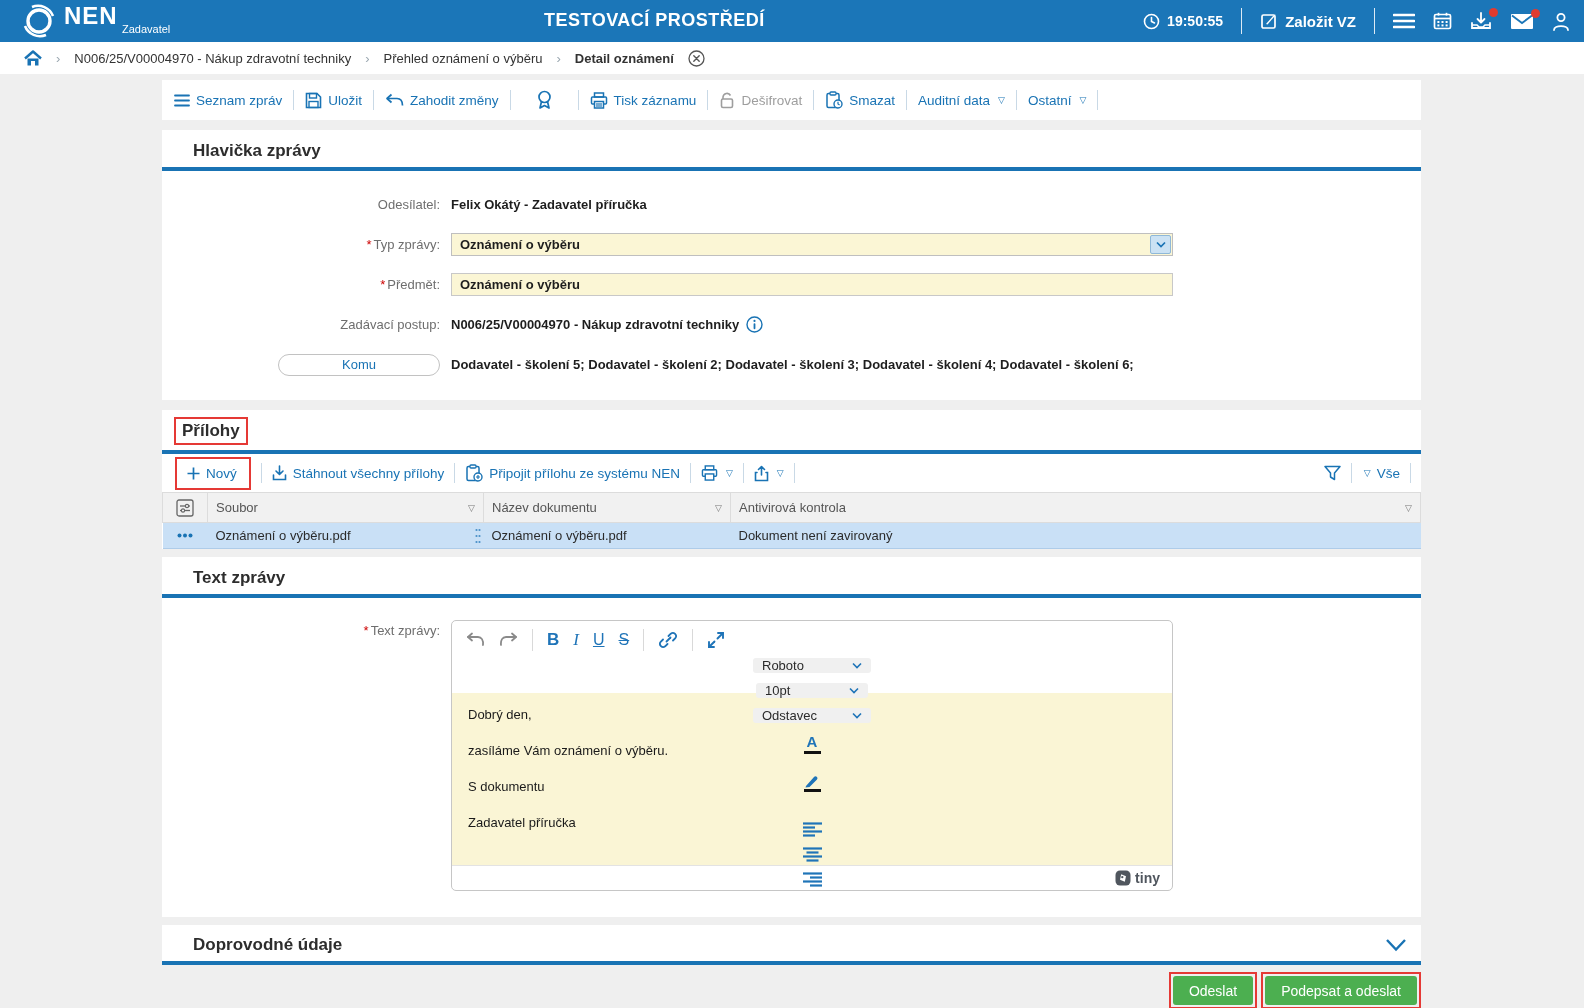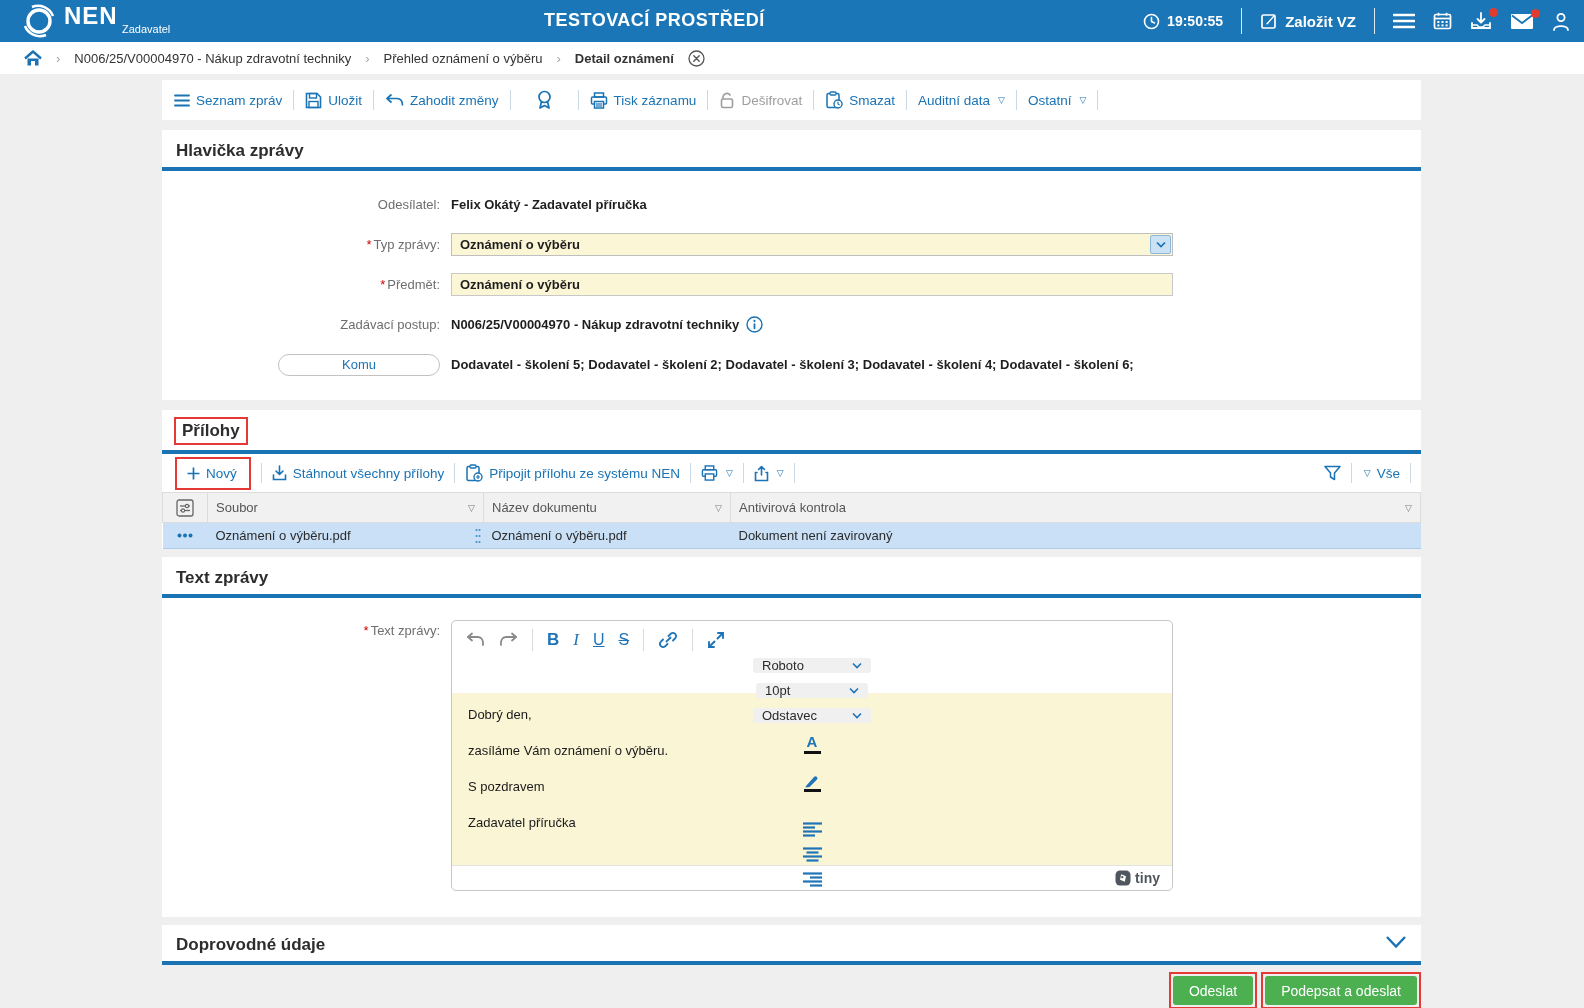--- a/index.html
+++ b/index.html
@@ -51,21 +51,21 @@
   .rec-toolbar {
     height:40px; display:flex; align-items:center; padding-left:12px; gap:11px;
     color:#1973B4; font-size:13.5px;
   }
   .rt-item { display:flex; align-items:center; gap:6px; cursor:pointer; white-space:nowrap; }
   .rt-item.disabled { color:#9E9E9E; cursor:default; }
   .rt-sep { width:1px; height:20px; background:#C9D9E6; }
   .tri { font-size:9px; margin-left:2px; }
 
   
-  .section-title-row { display:flex; align-items:flex-start; padding:11px 14px 6px; }
+  .section-title-row { display:flex; align-items:center; padding:11px 14px 6px;margin-left:17px; }
   .section-title { font-size:17px; font-weight:bold; color:#2D2D2D; }
   .blue-bar { height:4px; background:#1973B4; }
   .red-box { border:2px solid #E53935; }
   .title-redbox { display:inline-block; padding:2px 6px; margin:7px 0 0 12px; }
 
   
   .fields { padding:22px 0 24px; }
   .field-row { display:flex; align-items:center; margin-bottom:17px; min-height:23px; }
   .field-row:last-child { margin-bottom:0; }
   .field-label { width:289px; text-align:right; padding-right:11px; color:#6E6E6E; font-size:13px; flex:none; }
@@ -630,21 +630,21 @@
                   <line x1="0" y1="9.5" x2="19" y2="9.5"></line>
                   <line x1="0" y1="13.5" x2="19" y2="13.5"></line>
                 </g>
               </svg>
           </span>
         </div>
 
         <div class="ed-content">
           <p>Dobrý den,</p>
           <p>zasíláme Vám oznámení o výběru.</p>
-          <p>S pozdravem</p>
+          <p>S dokumentu</p>
           <p>Zadavatel příručka</p>
         </div>
 
         <div class="ed-footer">
           <span class="tiny-brand">
             <svg width="16" height="16" viewBox="0 0 16 16">
                 <rect x="0.5" y="0.5" width="15" height="15" rx="4.5" fill="#50565E"></rect>
                 <path d="M6.2 4.2 L11 6.2 L9.8 11.8 L5 9.8 Z" fill="#fff"></path>
                 <circle cx="7.3" cy="7.2" r="1.15" fill="#50565E"></circle>
               </svg>

